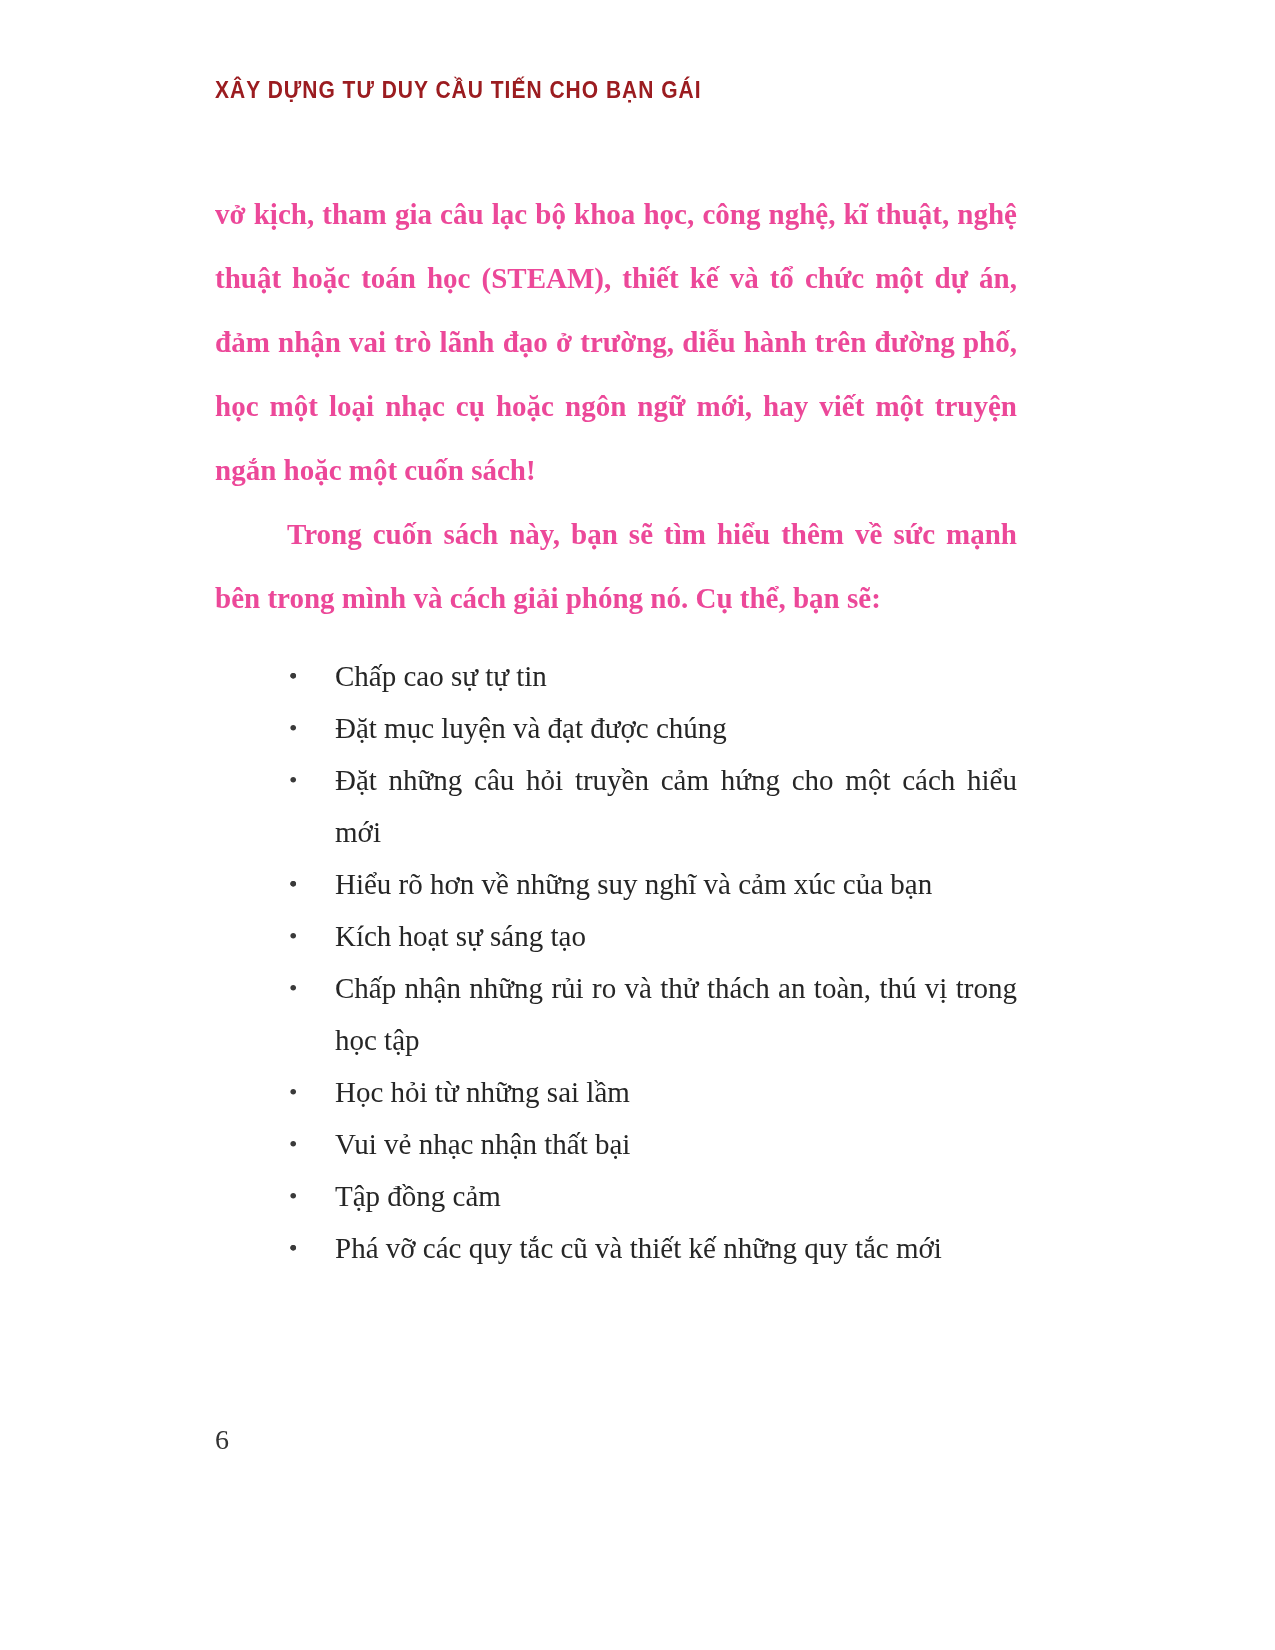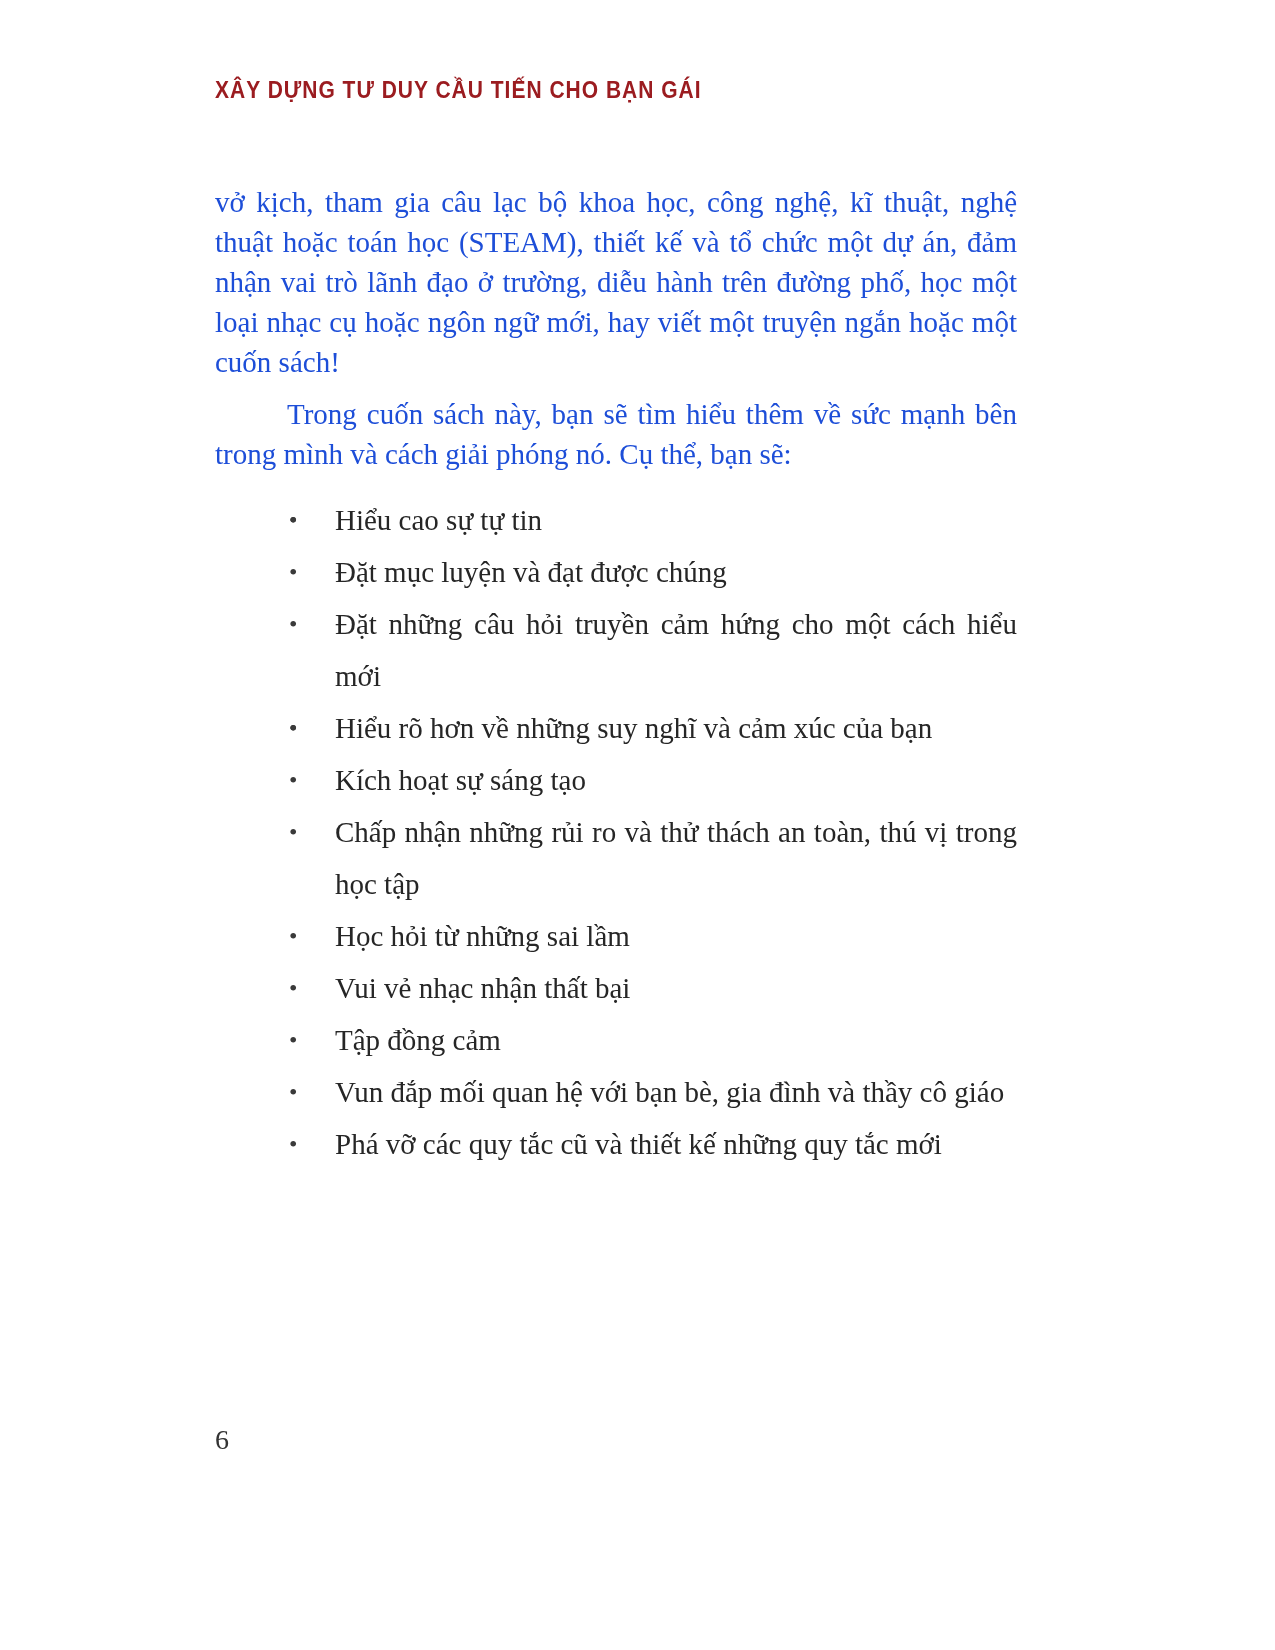--- a/index.html
+++ b/index.html
@@ -35,26 +35,26 @@
   .content {
     position: absolute;
     top: 182px;
     left: 215px;
     width: 802px;
     font-size: 29px;
   }
 
   .para {
     text-align: justify;
-    line-height: 40px;
-    color: #1d4ed8;
+    line-height: 64px;
+    color: #ec4899;
+    font-weight: bold;
   }
 
   .para + .para {
-    margin-top: 12px;
   }
 
   .para.indented {
     text-indent: 72px;
   }
 
   .bullet-list {
     list-style: none;
     margin-top: 20px;
   }
@@ -96,21 +96,21 @@
     <p class="para">vở kịch, tham gia câu lạc bộ khoa học, công nghệ, kĩ thuật, nghệ thuật hoặc toán học (STEAM), thiết kế và tổ chức một dự án, đảm nhận vai trò lãnh đạo ở trường, diễu hành trên đường phố, học một loại nhạc cụ hoặc ngôn ngữ mới, hay viết một truyện ngắn hoặc một cuốn sách!</p>
 
     <p class="para indented">Trong cuốn sách này, bạn sẽ tìm hiểu thêm về sức mạnh bên trong mình và cách giải phóng nó. Cụ thể, bạn sẽ:</p>
 
     <ul class="bullet-list">
       <li>
         <span class="dot">•</span>
       </li>
       <li>
         <span class="dot">•</span>
-        <span>Hiểu cao sự tự tin</span>
+        <span>Chấp cao sự tự tin</span>
       </li>
       <li>
         <span class="dot">•</span>
         <span>Đặt mục luyện và đạt được chúng</span>
       </li>
       <li>
         <span class="dot">•</span>
         <span>Đặt những câu hỏi truyền cảm hứng cho một cách hiểu mới</span>
       </li>
       <li>
@@ -135,21 +135,20 @@
       <li>
         <span class="dot">•</span>
         <span>Vui vẻ nhạc nhận thất bại</span>
       </li>
       <li>
         <span class="dot">•</span>
         <span>Tập đồng cảm</span>
       </li>
       <li>
         <span class="dot">•</span>
-        <span>Vun đắp mối quan hệ với bạn bè, gia đình và thầy cô giáo</span>
       </li>
       <li>
         <span class="dot">•</span>
         <span>Phá vỡ các quy tắc cũ và thiết kế những quy tắc mới</span>
       </li>
     </ul>
 
   </div>
 
   <div class="folio">6</div>

